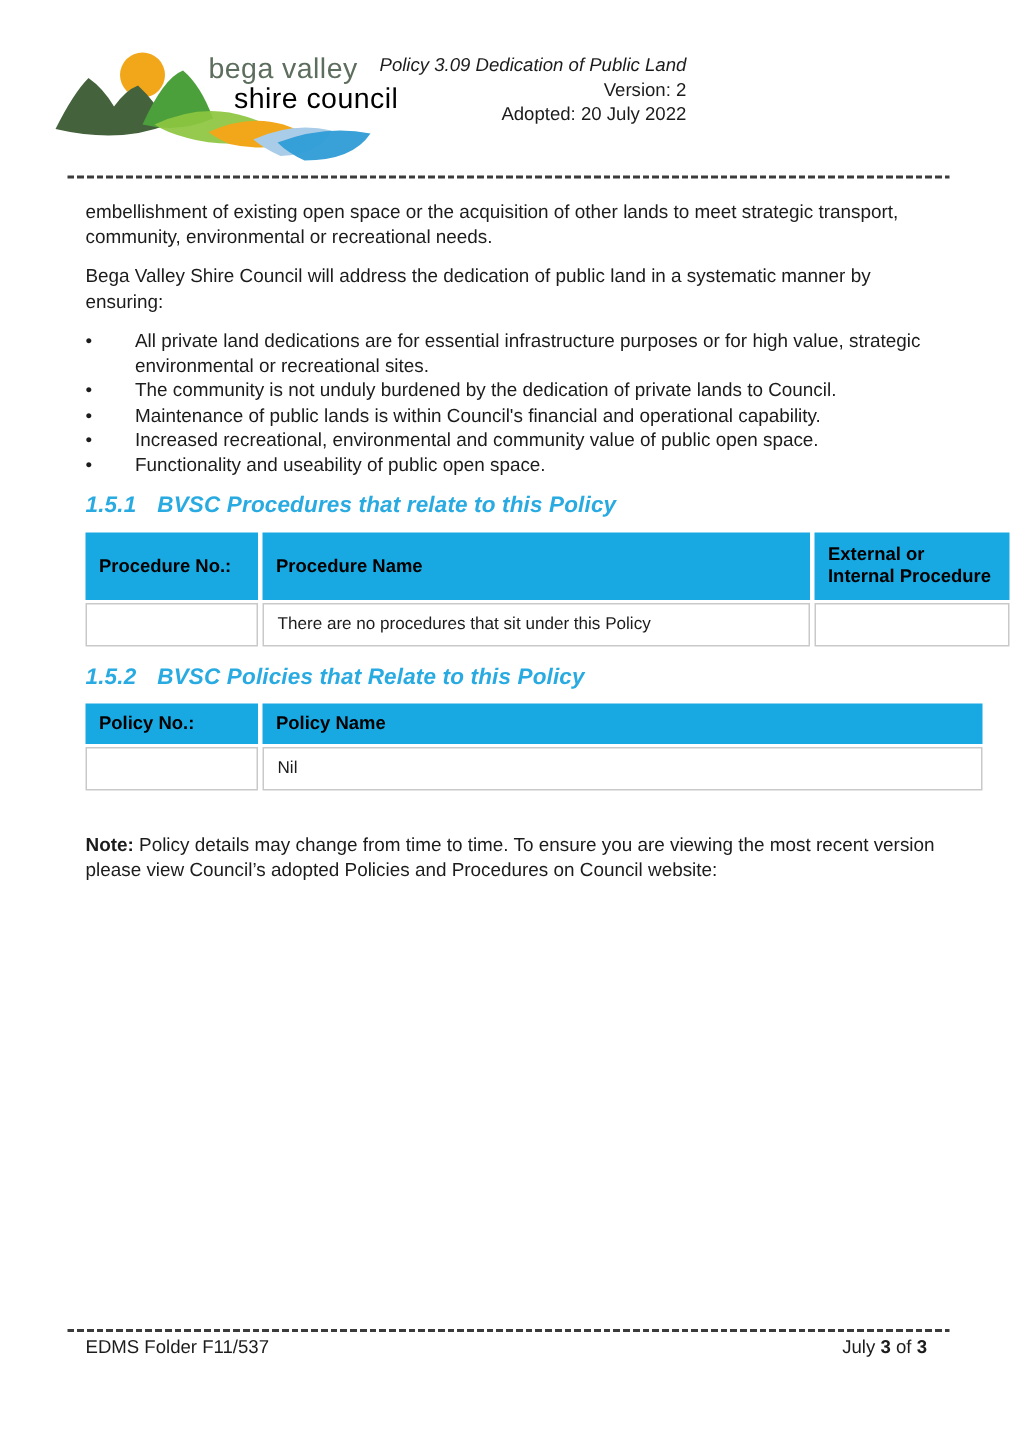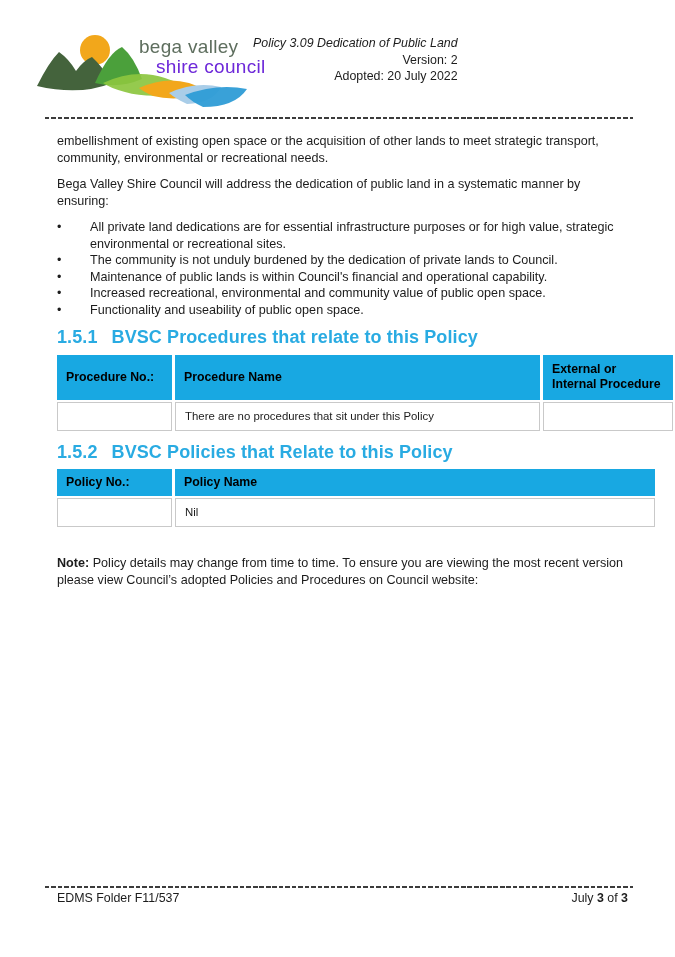--- a/index.html
+++ b/index.html
@@ -6,41 +6,41 @@
   .page {
     position:relative; width:675px; height:957px; background:#ffffff;
     font-family:"Liberation Sans", sans-serif; color:#1c1c1c; overflow:hidden;
   }
 
   
   .doc-header { position:absolute; top:26px; left:35px; right:45px; display:flex; justify-content:flex-start; }
   .logo { position:relative; width:218px; height:90px; }
   .logo svg { position:absolute; left:0; top:0; }
   .logo-line1 { position:absolute; left:104px; top:10px; font-size:19px; color:#5e6e5e; letter-spacing:.3px; white-space:nowrap; }
-  .logo-line2 { position:absolute; left:121px; top:30px; font-size:19px; color:#6d28d9; letter-spacing:.3px; white-space:nowrap; }
+  .logo-line2 { position:absolute; left:121px; top:30px; font-size:19px; color:#000000; letter-spacing:.3px; white-space:nowrap; }
   .header-info { text-align:right; font-size:12.4px; line-height:16.5px; padding-top:9px; color:#1c1c1c; }
   .hi-title { font-style:italic; }
 
   
   .sep { position:absolute; height:2px;
     background:repeating-linear-gradient(90deg,#3c3c3c 0 4.5px, transparent 4.5px 6.5px); }
   .sep-top { top:117px; left:45px; right:42px; }
   .sep-bottom { top:886px; left:45px; right:42px; }
 
   
   .content { position:absolute; top:133px; left:57px; width:568px; font-size:12.6px; line-height:16.5px; }
   .para { margin:0 0 10px 0; }
   .bullets { margin:3px 0 0 0; }
   .bullet-row { display:flex; }
   .bullet-marker { width:33px; flex:0 0 33px; }
   .bullet-text { flex:1; }
 
   .h-section { color:#29abe2; font-size:17.5px; font-weight:bold; margin:14px 0 4px 0; letter-spacing:.2px; }
   .h-section .num { margin-right:11px; }
-  .h-sub { color:#29abe2; font-size:18px; font-weight:bold; margin:11px 0 7px 0; letter-spacing:.1px; }
+  .h-sub { color:#29abe2; font-size:15px; font-weight:bold; margin:11px 0 7px 0; letter-spacing:.1px;font-style:italic; }
   .h-sub .num { margin-right:14px; }
 
   table.doc-table { border-collapse:separate; border-spacing:3px 2px; margin:2px 0 2px -3px; }
   table.doc-table th {
     background:#18a8e2; color:#000000; font-weight:bold; text-align:left;
     font-size:12.3px; padding:4px 9px; vertical-align:middle; line-height:15px;
   }
   table.doc-table td {
     border:1px solid #c9c9c9; font-size:11.4px; padding:5px 9px; vertical-align:middle; height:17px;
   }
@@ -49,21 +49,21 @@
   .proc-col3 { width:110px; min-width:110px; }
   .proc-header th { height:37px; }
   .pol-col1 { width:95px; min-width:95px; }
   .pol-col2 { width:460px; min-width:460px; }
   .pol-header th { height:19px; }
 
   .note { margin-top:26px; }
   .bold { font-weight:bold; }
 
   
-  .footer-row { position:absolute; top:891px; left:57px; right:47px; display:flex;
+  .footer-row { position:absolute; top:891px; left:57px; right:57px; display:flex;
     justify-content:space-between; font-size:12.4px; }
 </style>
 </head>
 <body>
 
 <div class="page">
 
   <div class="doc-header">
     <div class="logo">
       <svg width="218" height="90" viewBox="0 0 218 90">

